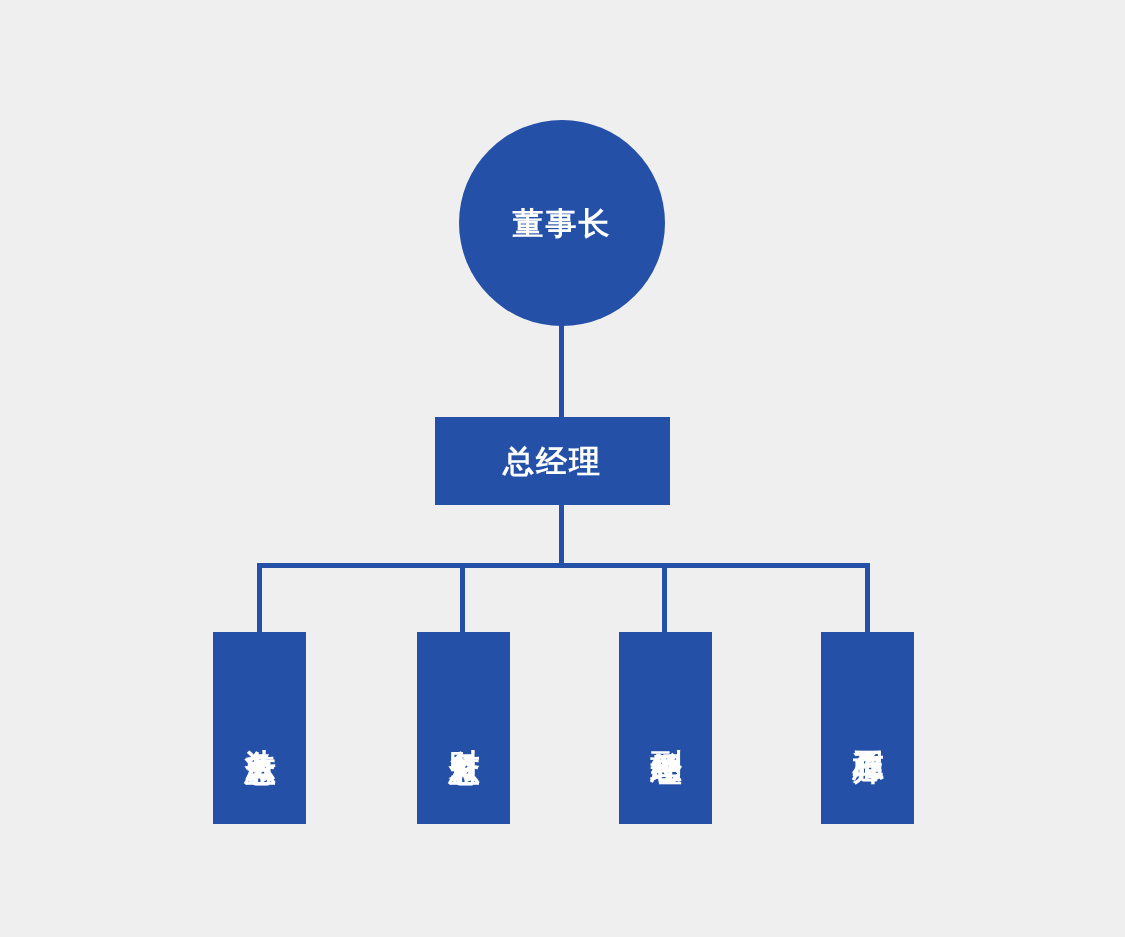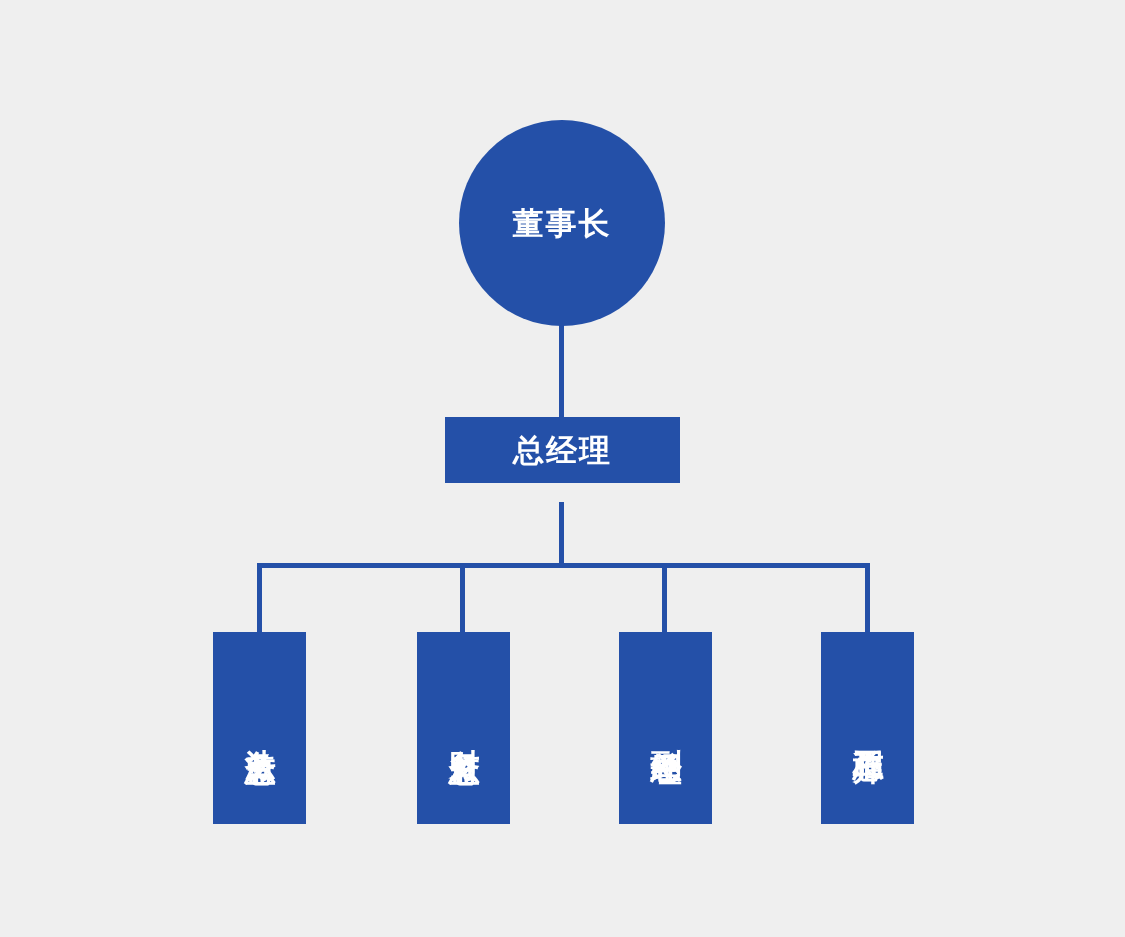--- a/index.html
+++ b/index.html
@@ -50,24 +50,24 @@
   .node-circle .node-label {
     color: #ffffff;
     font-size: 31px;
     font-weight: bold;
     letter-spacing: 2px;
     line-height: 1;
   }
 
   .node-box-h {
     position: absolute;
-    left: 445px;
+    left: 435px;
     top: 417px;
     width: 235px;
-    height: 66px;
+    height: 88px;
     background: #2450a8;
     display: flex;
     align-items: center;
     justify-content: center;
   }
   .node-box-h .node-label {
     color: #ffffff;
     font-size: 31px;
     font-weight: bold;
     letter-spacing: 2px;

